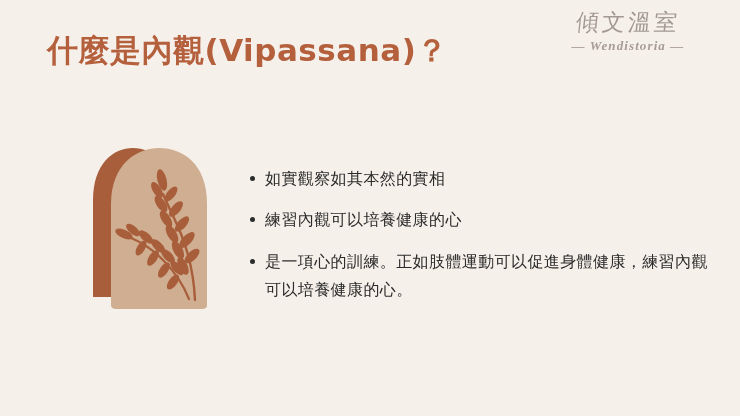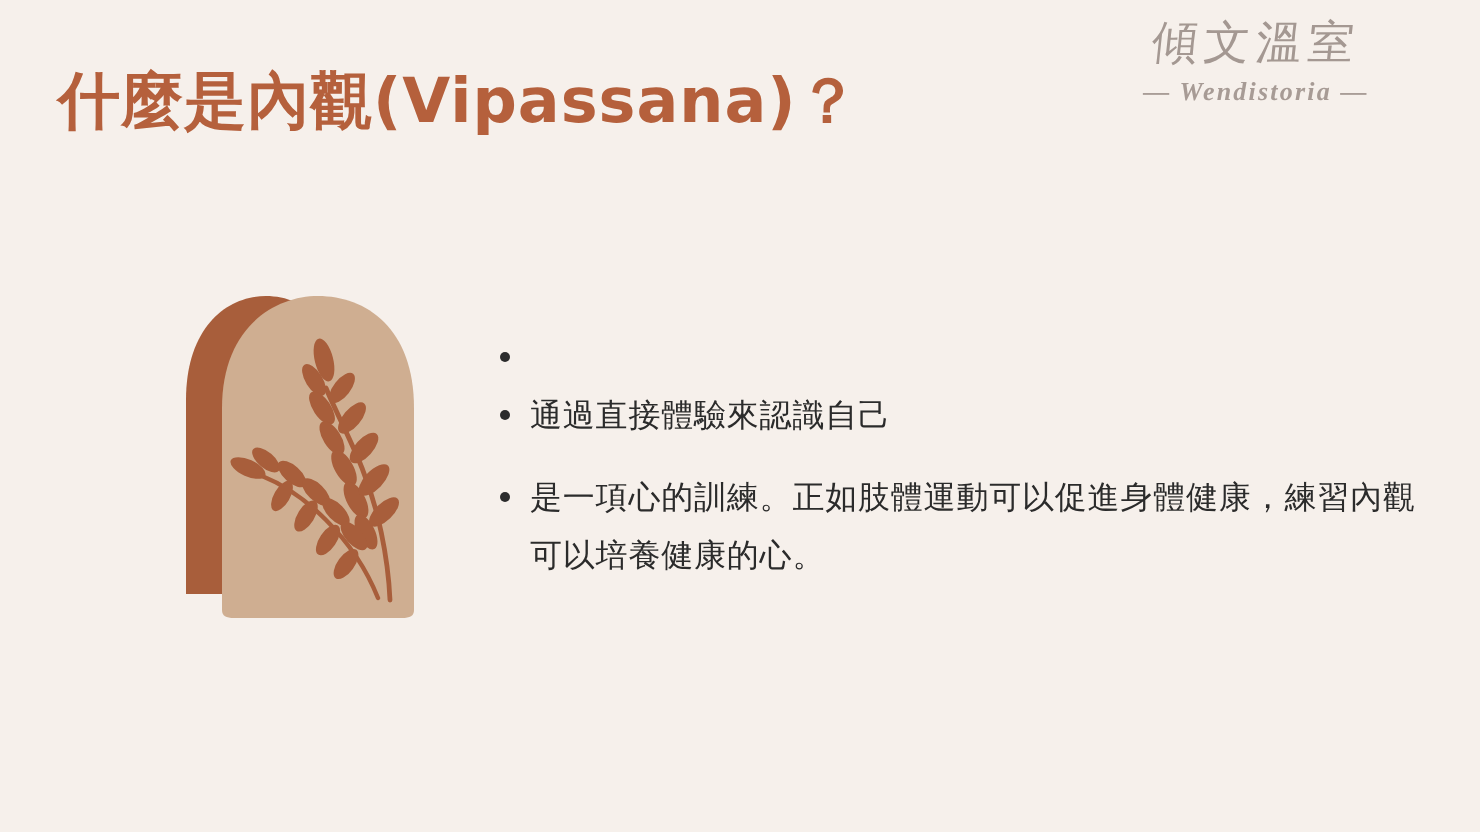--- a/index.html
+++ b/index.html
@@ -46,21 +46,21 @@
     font-size:13px;
     letter-spacing:1.1px;
     color:#A79B95;
     white-space:nowrap;
     font-weight:bold;
   }
 
   
   .title {
     position:absolute;
-    left:29px;
+    left:47px;
     top:30px;
     font-family:"DejaVu Sans", sans-serif;
     font-size:31px;
     font-weight:bold;
     color:#B5603C;
     letter-spacing:0.5px;
     white-space:nowrap;
   }
 
   
@@ -156,24 +156,25 @@
         <ellipse cx="88" cy="140" rx="4.2" ry="8.8" transform="rotate(36 88 140)"></ellipse>
 
         <ellipse cx="39" cy="92" rx="4.2" ry="9.4" transform="rotate(-66 39 92)"></ellipse>
       </g>
     </svg>
   </div>
 
   <div class="bullets">
     <div class="bullet">
       <span class="dot"></span>
+      <span class="btext">如實觀察如其本然的實相</span>
     </div>
     <div class="bullet">
       <span class="dot"></span>
-      <span class="btext">通過直接體驗來認識自己</span>
+      <span class="btext">練習內觀可以培養健康的心</span>
     </div>
     <div class="bullet">
       <span class="dot"></span>
       <span class="btext">是一項心的訓練。正如肢體運動可以促進身體健康，練習內觀可以培養健康的心。</span>
     </div>
   </div>
 
 </div>
 
 </body></html>

